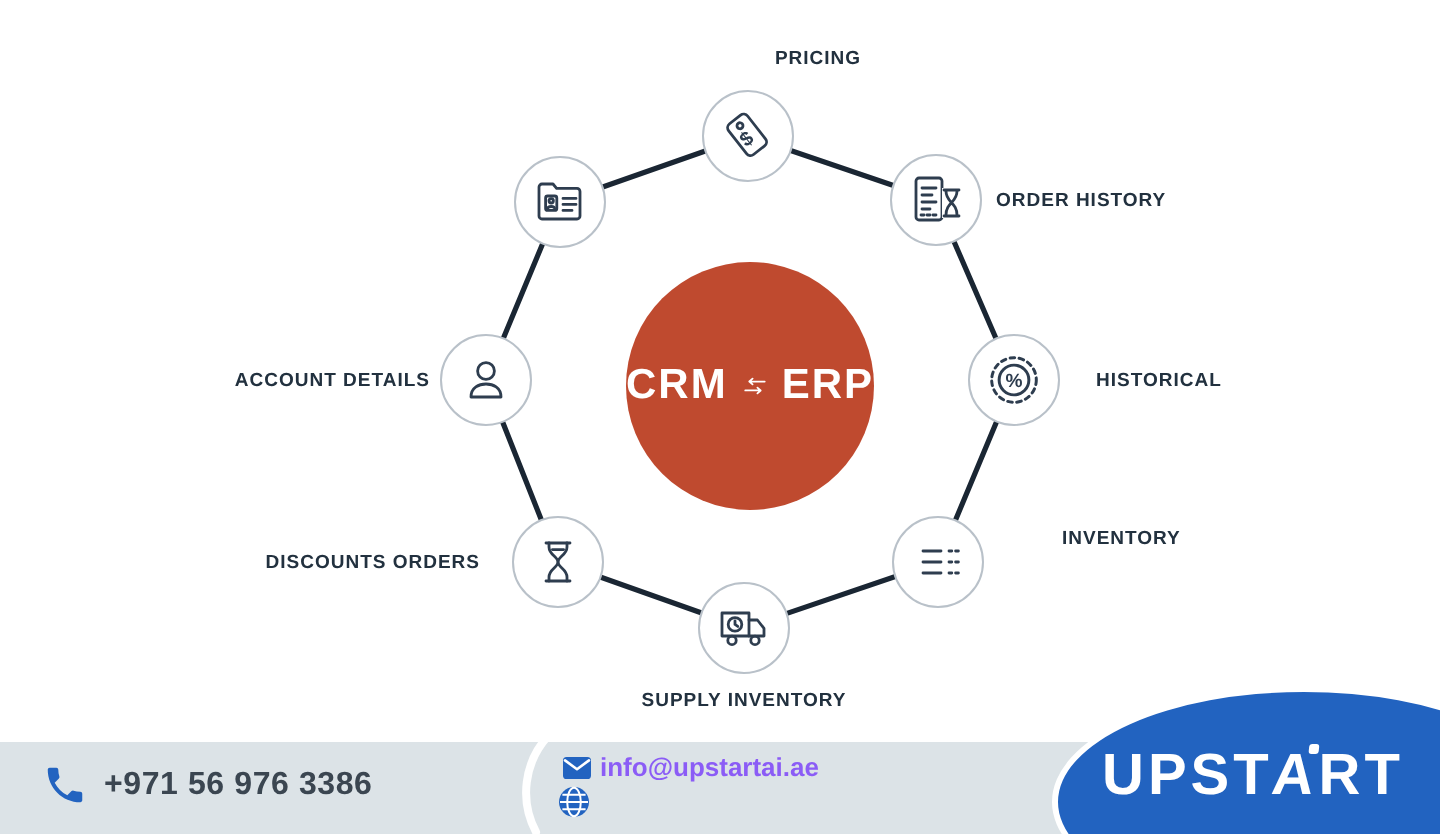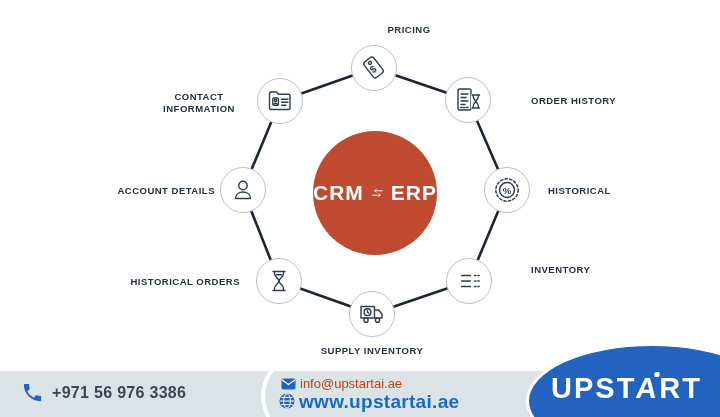--- a/index.html
+++ b/index.html
@@ -24,21 +24,21 @@
     position:absolute;left:313px;top:131px;width:124px;height:124px;border-radius:50%;
     background:#bf4a2f;display:flex;align-items:center;justify-content:center;gap:7px;text-align:right;
   }
   .center-circle .sys{color:#ffffff;font-size:21px;font-weight:bold;letter-spacing:1px;}
   
   .footer-bar{position:absolute;left:0;top:371px;width:720px;height:46px;background:#dce3e7;}
   .phone-icon{position:absolute;left:21px;top:381px;}
   .phone-number{position:absolute;left:52px;top:384px;font-size:16px;font-weight:bold;color:#3b4651;letter-spacing:.3px;}
   .contact-arc{position:absolute;left:252px;top:366px;}
   .envelope-icon{position:absolute;left:281px;top:378px;}
-  .email-text{position:absolute;left:300px;top:376px;font-size:13px;font-weight:normal;color:#c2410c;}
+  .email-text{position:absolute;left:300px;top:376px;font-size:13px;font-weight:bold;color:#8b5cf6;}
   .globe-icon{position:absolute;left:279px;top:393px;}
   .website-text{position:absolute;left:299px;top:391px;font-size:19px;font-weight:bold;color:#1a6ac4;letter-spacing:.3px;}
   .logo-ellipse{
     position:absolute;left:526px;top:343px;width:252px;height:116px;border-radius:50%;
     background:#2263c0;border:3px solid #ffffff;box-sizing:border-box;
   }
   .logo-text{
     position:absolute;left:22px;top:26px;color:#ffffff;font-size:29px;font-weight:bold;
     letter-spacing:2px;white-space:nowrap;
   }
@@ -142,27 +142,26 @@
         <path d="M5.5 23 v-14.5 a1.5 1.5 0 0 1 1.5-1.5 h5.5 l1.8 2.2 h10.2 a1.5 1.5 0 0 1 1.5 1.5 v12.3 a1.5 1.5 0 0 1 -1.5 1.5 h-17.5 a1.5 1.5 0 0 1 -1.5-1.5 z"></path>
         <rect x="8.8" y="13" width="5.6" height="7.2" rx="1"></rect>
         <circle cx="11.6" cy="15.4" r="1.1"></circle>
         <path d="M9.9 19.3 c0-1.4 3.4-1.4 3.4 0"></path>
         <path d="M17.5 14.2 h6.5 M17.5 17.2 h6.5 M17.5 20.2 h4.5"></path>
       </g>
     </svg>
   </div>
 
   <div class="node-label" style="left:374px;top:24px;transform:translateX(-50%);margin-left:35px;">PRICING</div>
-  <div class="node-label" style="left:531px;top:95px;">ORDER HISTORY</div>
+  <div class="node-label" style="left:498px;top:95px;">ORDER HISTORY</div>
   <div class="node-label" style="left:548px;top:185px;">HISTORICAL</div>
   <div class="node-label" style="left:507px;top:264px;margin-left:24px;">INVENTORY</div>
   <div class="node-label" style="left:372px;top:345px;transform:translateX(-50%);">SUPPLY INVENTORY</div>
-  <div class="node-label" style="right:480px;top:276px;text-align:right;">HISTORICAL ORDERS</div>
+  <div class="node-label" style="right:480px;top:276px;text-align:right;">DISCOUNTS ORDERS</div>
   <div class="node-label" style="right:505px;top:185px;">ACCOUNT DETAILS</div>
-  <div class="node-label" style="left:199px;top:91px;transform:translateX(-50%);width:92px;text-align:center;white-space:normal;">CONTACT INFORMATION</div>
 
   <div class="center-circle">
     <span class="sys">CRM</span>
     <svg width="32" height="22" viewBox="0 0 32 22">
       <g fill="none" stroke="#ffffff" stroke-width="2.2" stroke-linecap="round" stroke-linejoin="round">
         <path d="M28 5.5 H9 M13 2 L9 5.5 L13 9"></path>
         <path d="M4 16.5 H23 M19 13 L23 16.5 L19 20"></path>
       </g>
     </svg>
     <span class="sys">ERP</span>
@@ -185,19 +184,18 @@
   </svg>
   <div class="email-text">info@upstartai.ae</div>
 
   <svg class="globe-icon" width="16" height="16" viewBox="0 0 16 16">
     <circle cx="8" cy="8" r="7.5" fill="#2263c0"></circle>
     <g fill="none" stroke="#ffffff" stroke-width="1">
       <ellipse cx="8" cy="8" rx="3.4" ry="7.1"></ellipse>
       <path d="M1 8 h14 M2.2 4.4 h11.6 M2.2 11.6 h11.6"></path>
     </g>
   </svg>
-  <div class="website-text">www.upstartai.ae</div>
 
   <div class="logo-ellipse">
     <div class="logo-text"><span>UPST</span><span class="logo-a">A</span><span>RT</span></div>
   </div>
 
 </div>
 
 </body></html>

